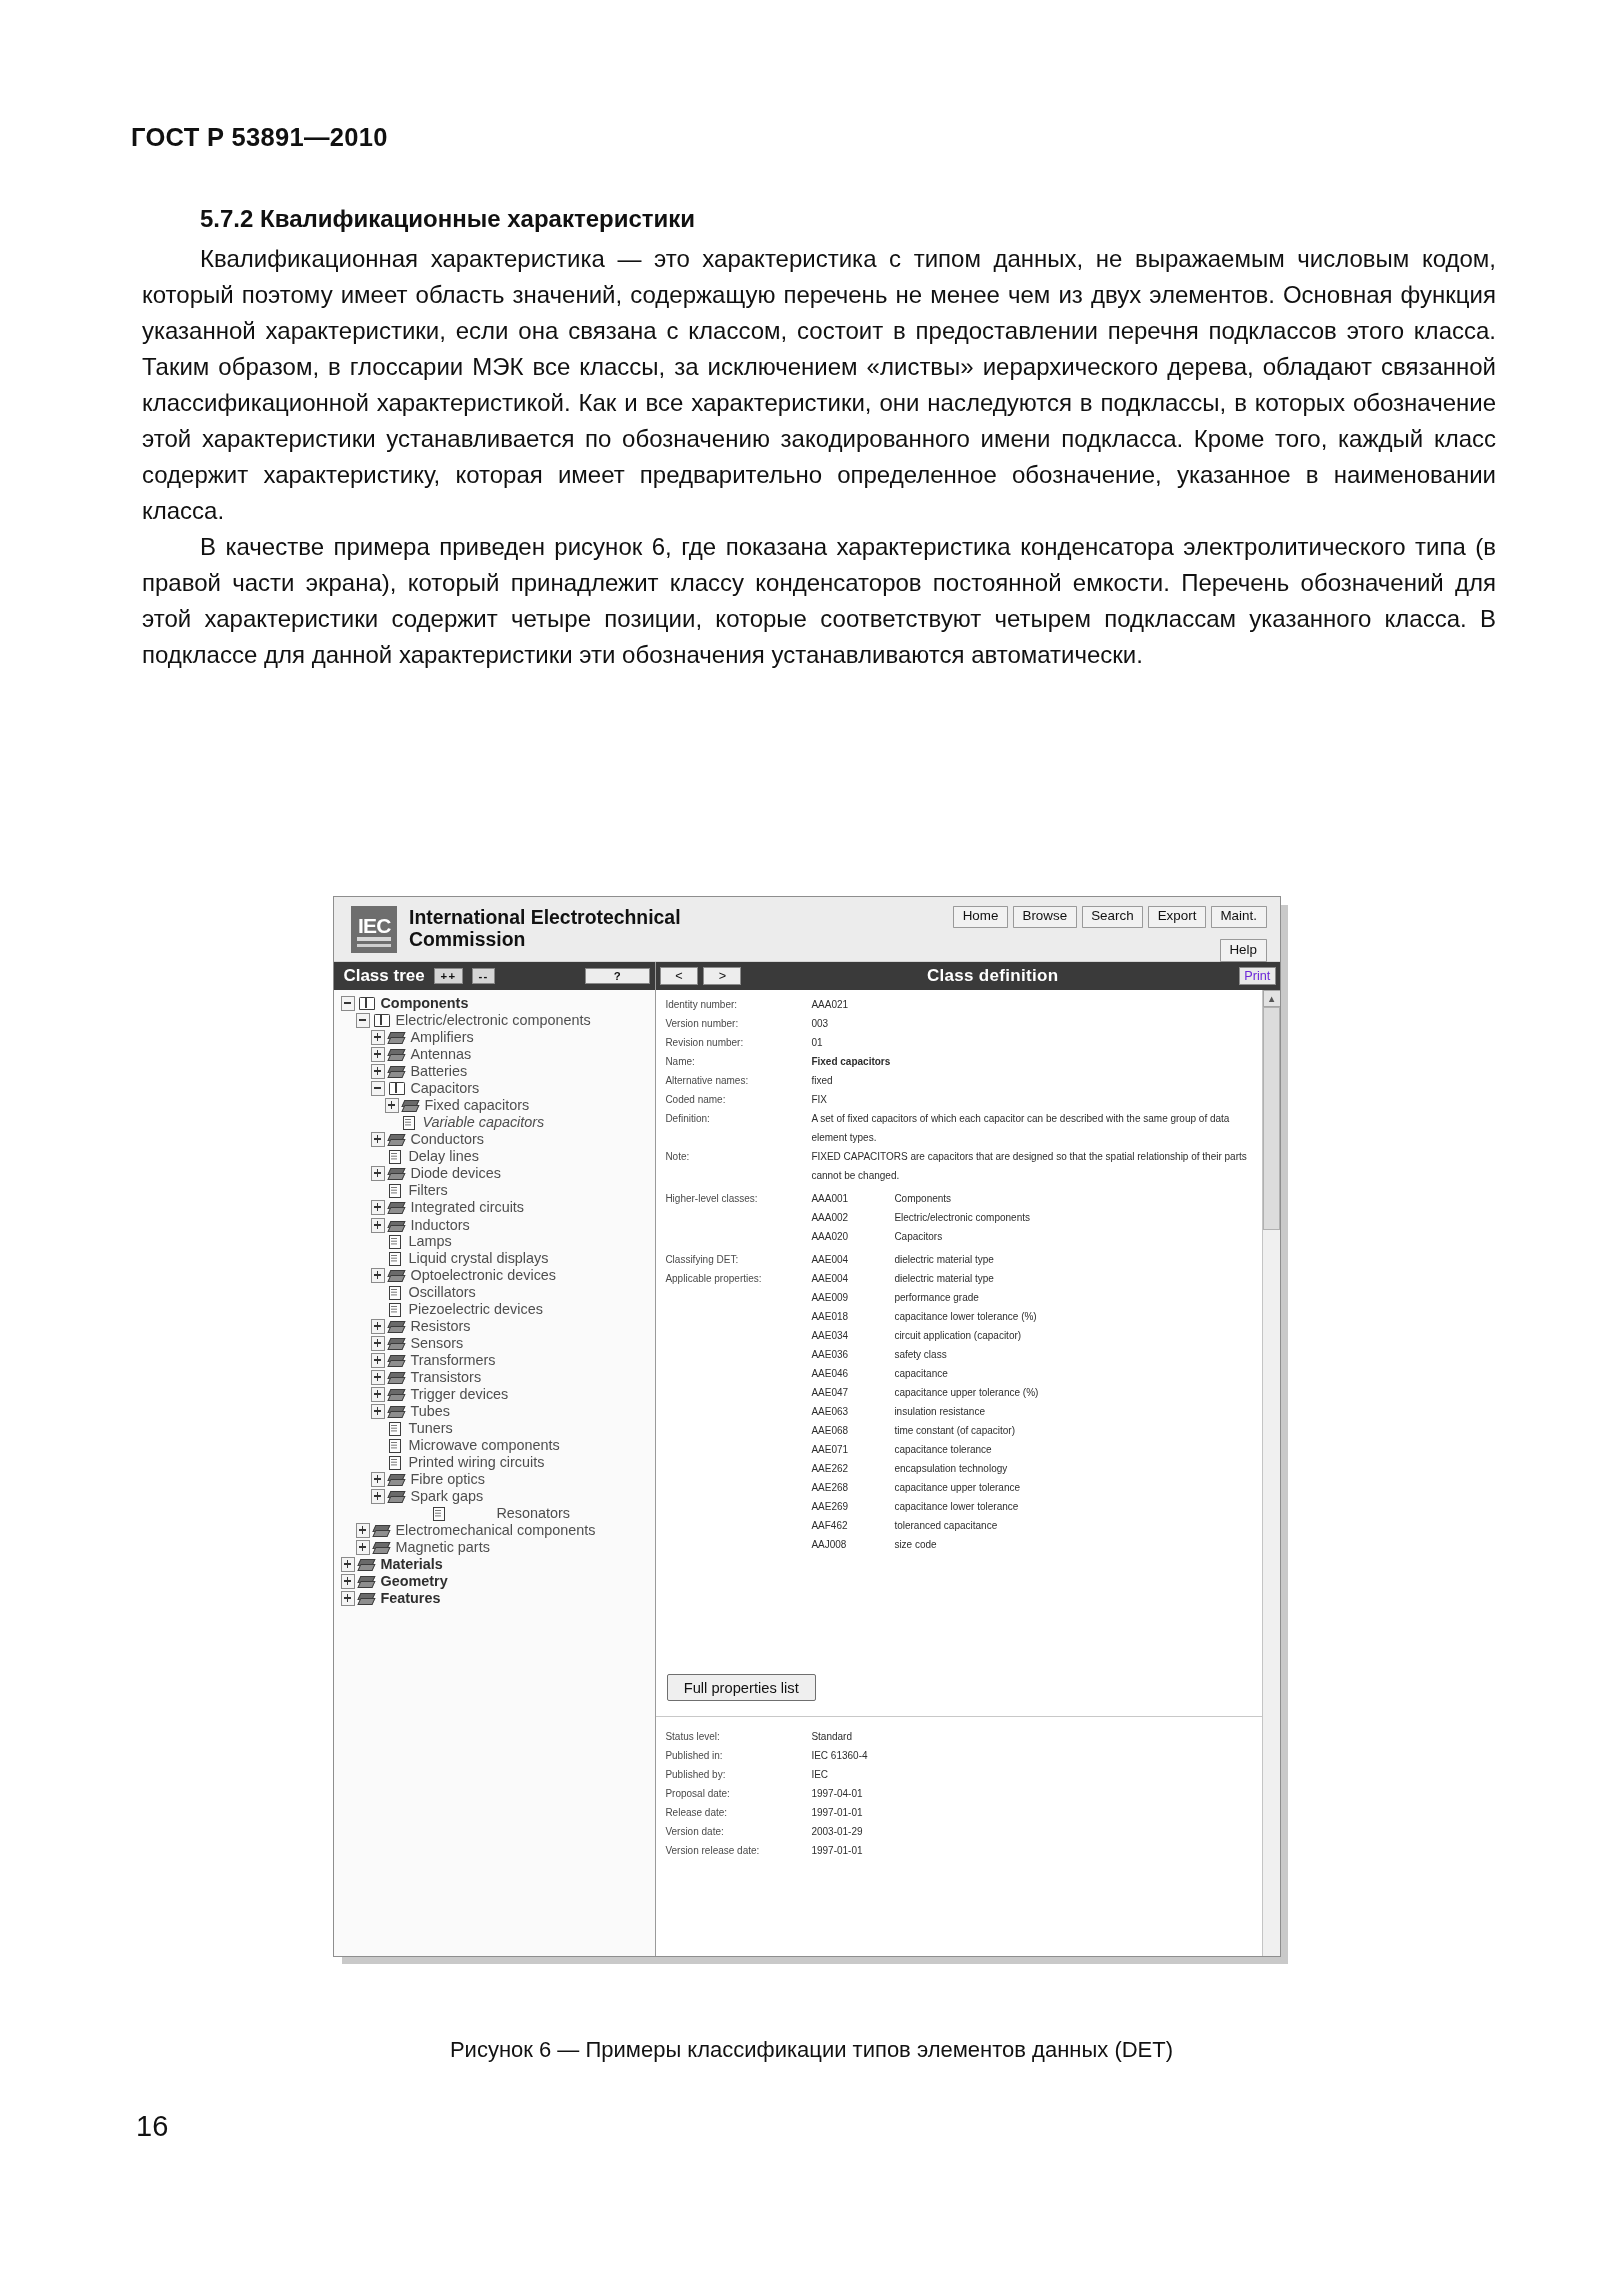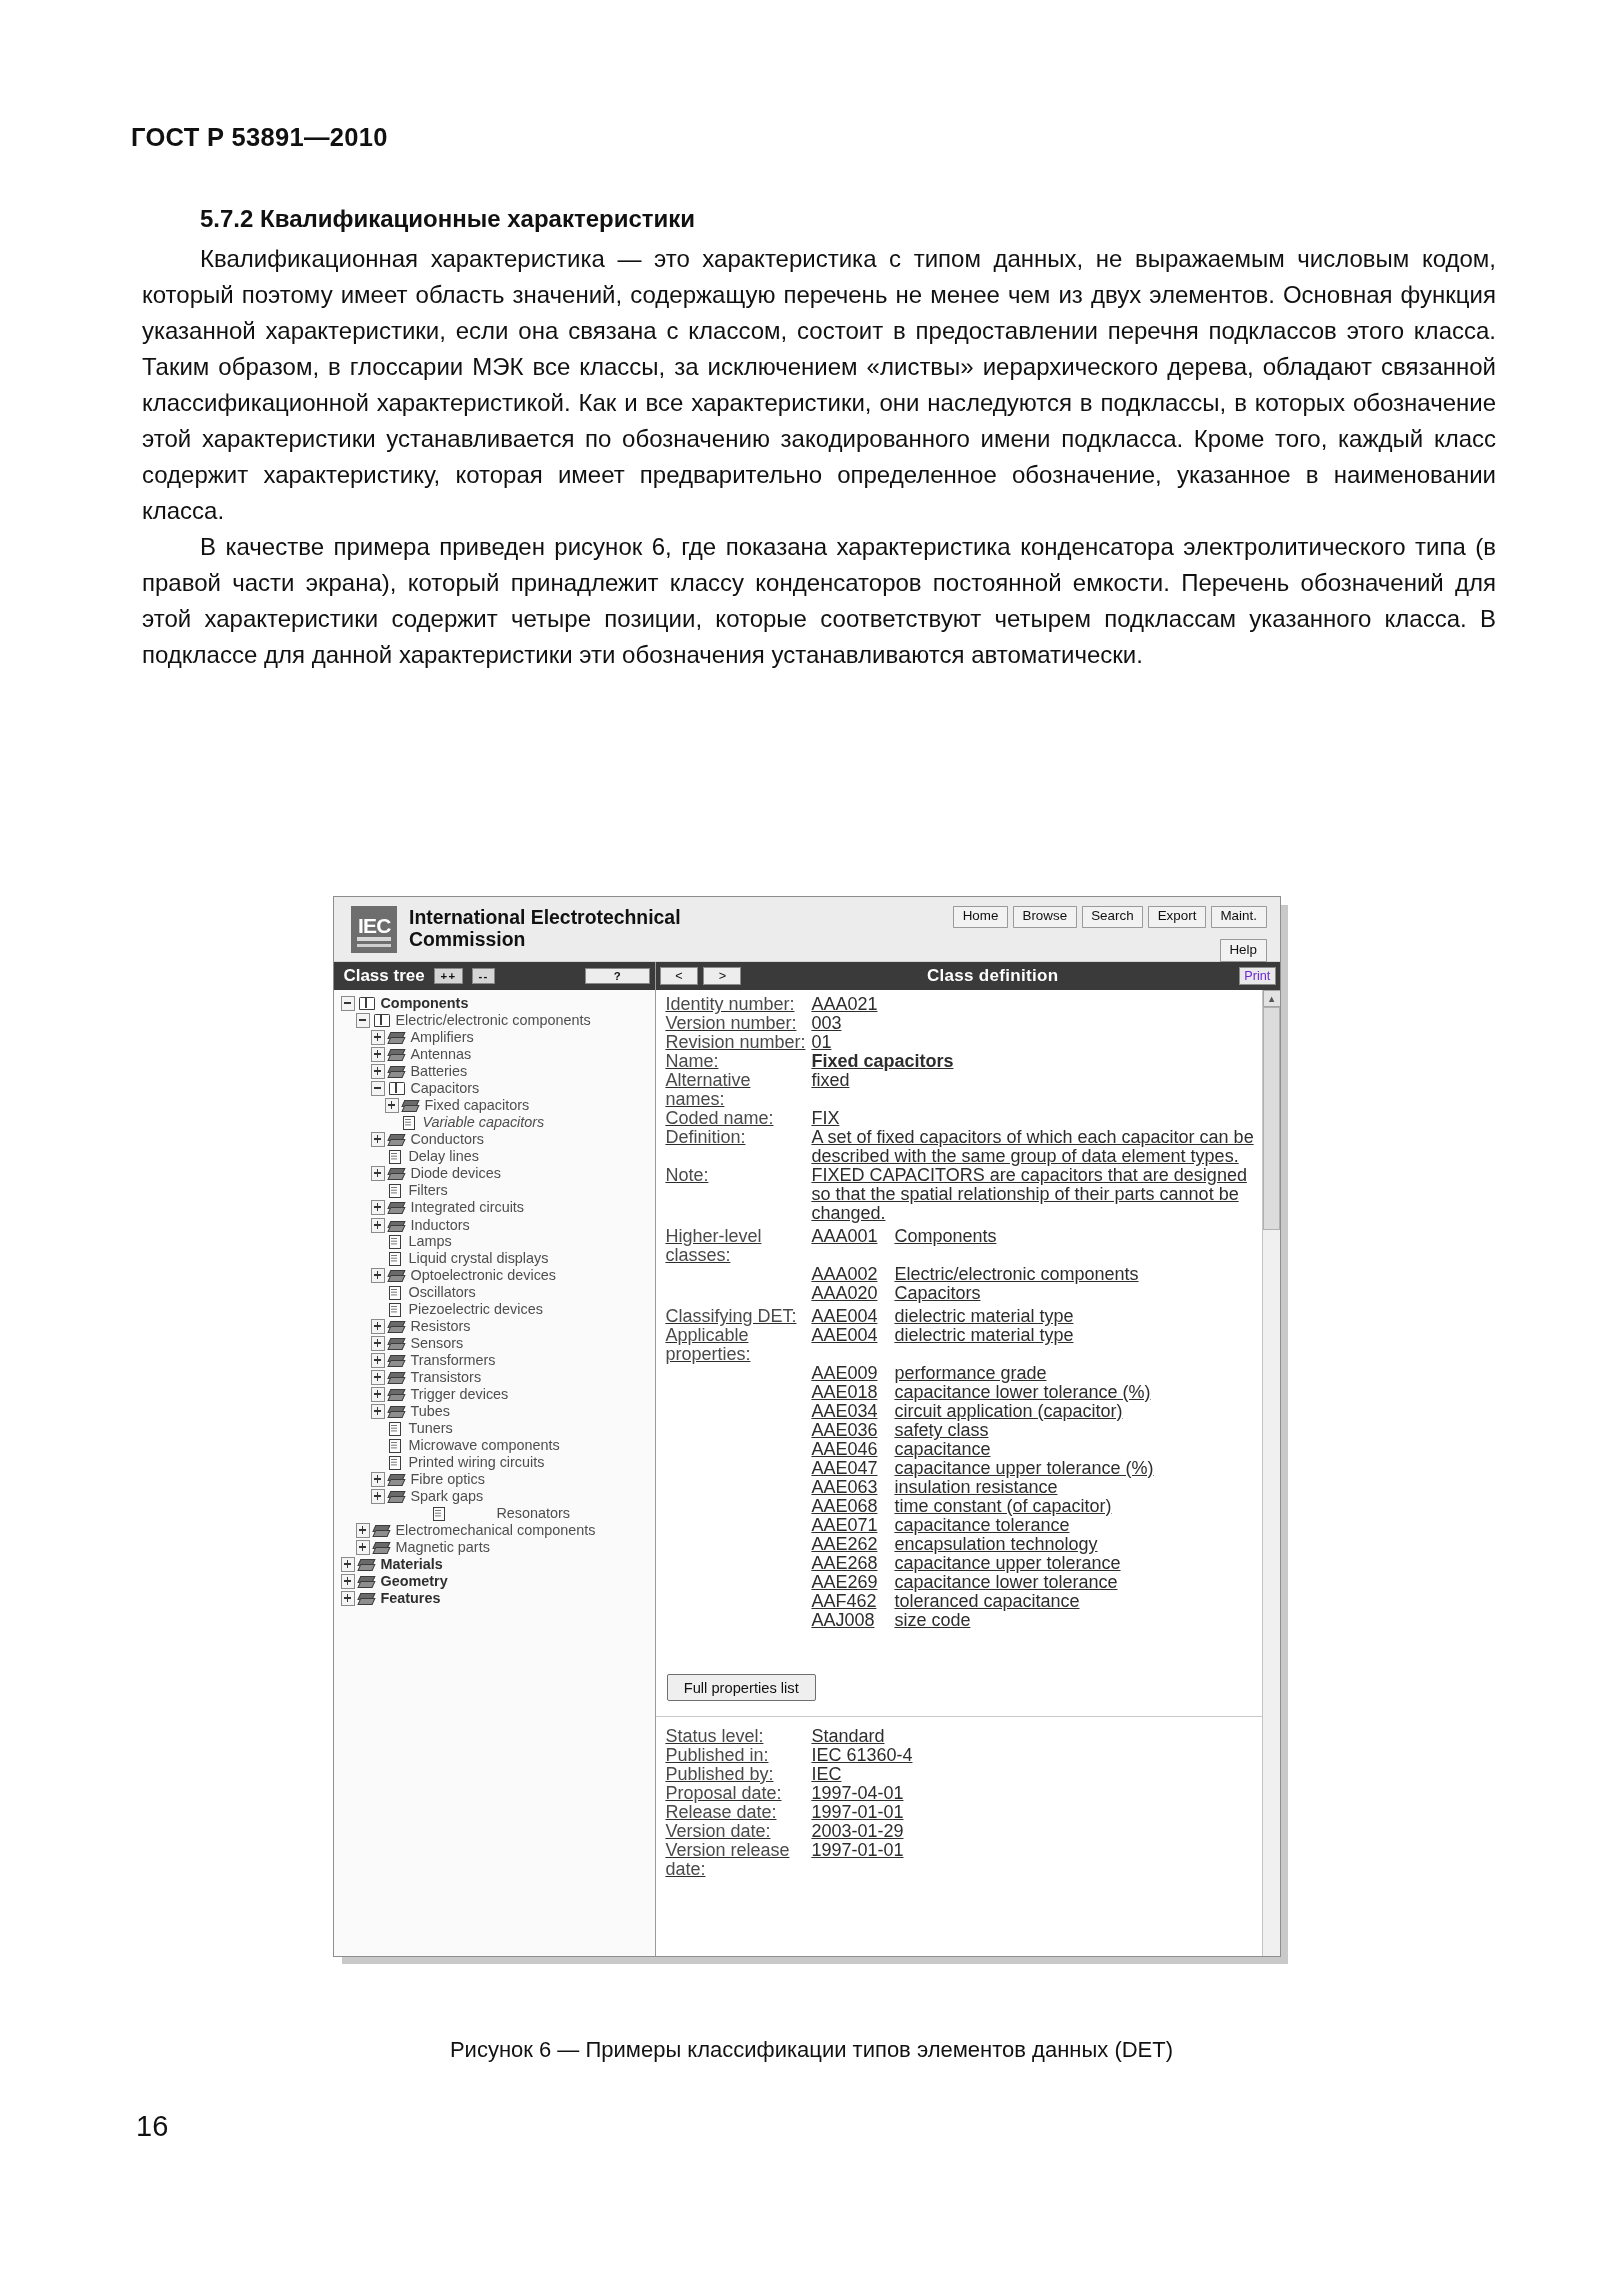--- a/index.html
+++ b/index.html
@@ -140,21 +140,21 @@
   .detail-header .dtitle { flex:1; text-align:center; font-size:17px; font-weight:bold; letter-spacing:0.3px; }
   .print-btn { background:#e9e9e9; border:0.7px solid #8b8b8b; color:#6d28d9; font-size:12.7px; padding:1.3px 4.7px; }
   .detail-body { position:relative; flex:1; overflow:hidden; }
   .dscroll { position:absolute; right:0; top:0; width:17.4px; height:100%; background:#f0f0f0; border-left:0.7px solid #c4c4c4; }
   .dscroll .sarrow { width:16px; height:14.7px; background:#e3e3e3; border:0.7px solid #a5a5a5;
                      display:flex; align-items:center; justify-content:center; font-size:9.4px; color:#555; }
   .dscroll .sarrow.bot { position:absolute; bottom:0; }
   .dscroll .sthumb { position:absolute; top:17.4px; left:0.7px; width:14.7px; height:221px; background:#dcdcdc; border:0.7px solid #b0b0b0; }
 
   .fields { position:absolute; left:9.4px; top:5.4px; right:21.4px; }
-  .frow { display:flex; font-size:18px; line-height:19px; color:#2d2d2d;text-decoration:underline; }
+  .frow { display:flex; font-size:10px; line-height:19px; color:#2d2d2d; }
   .flabel { width:146px; flex:0 0 146px; color:#4a4a4a; }
   .fval { flex:1; }
   .fval.b { font-weight:bold; }
   .kvrow { display:flex; }
   .kvcode { width:83px; flex:0 0 83px; }
 
   .fullprops-wrap { position:absolute; left:10.7px; top:684px; }
   .fullprops {
     background:#efefef; border:0.7px solid #6f6f6f; border-radius:2px;
     font-size:14.7px; padding:4.7px 16px; color:#111;

